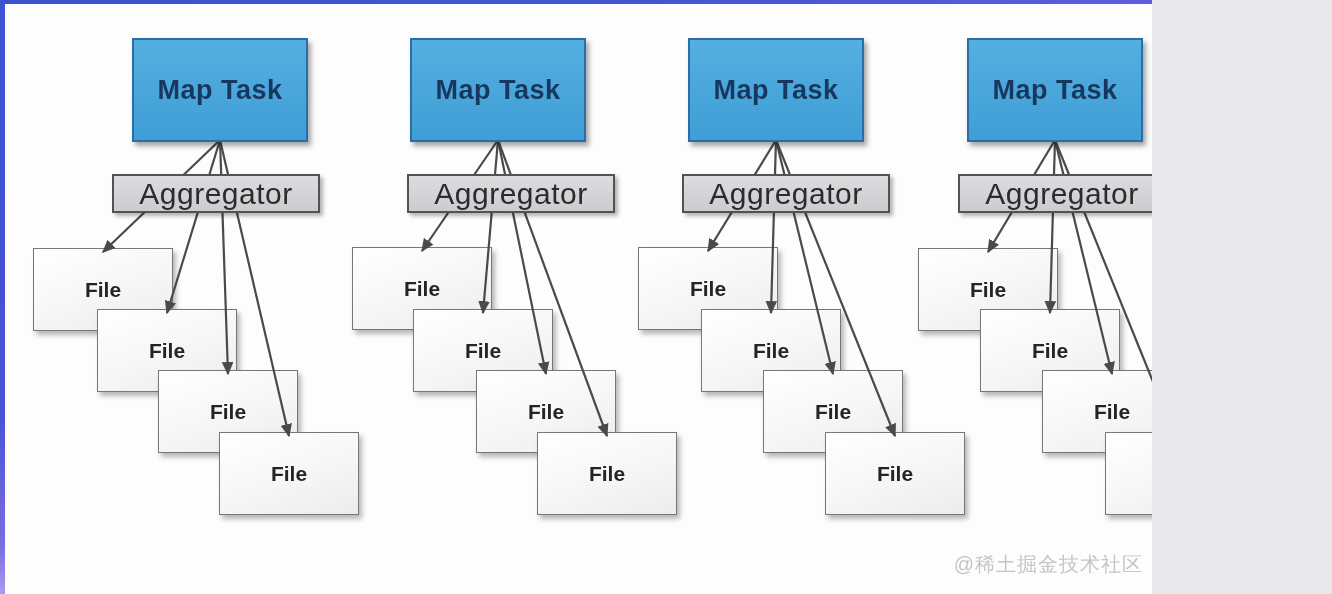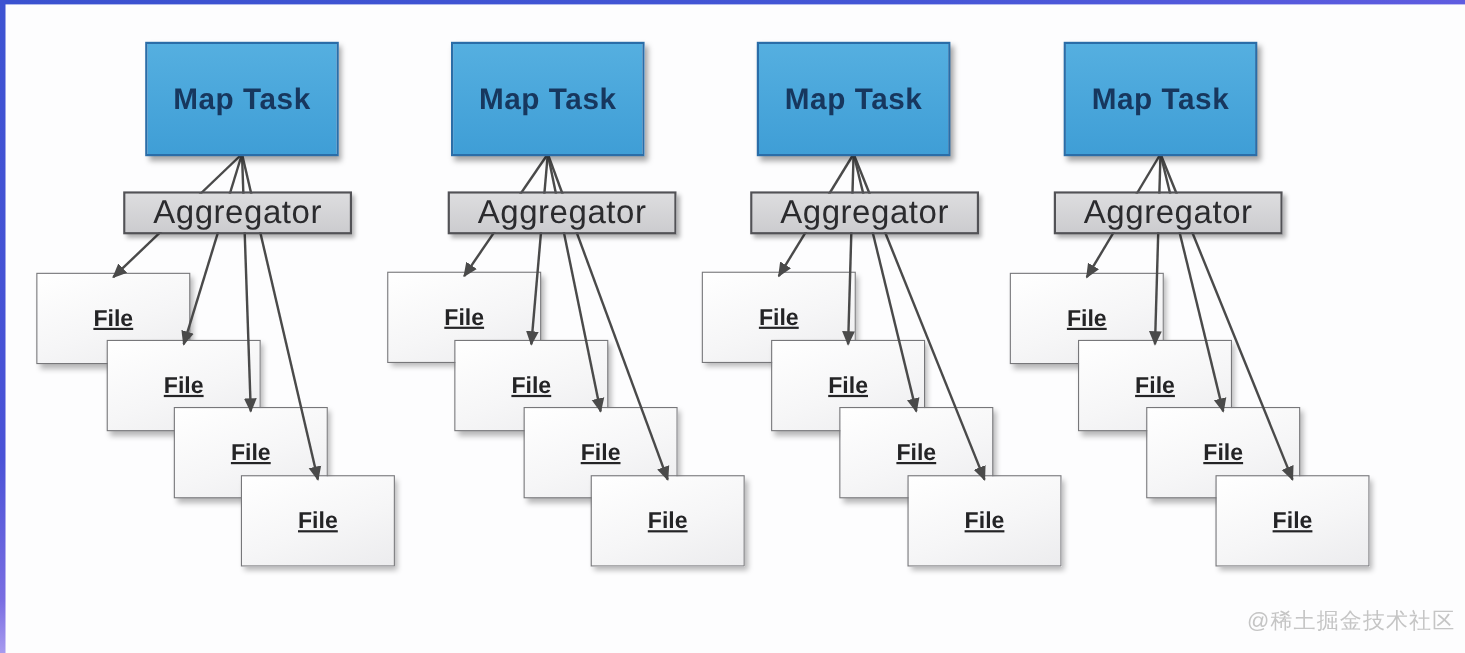--- a/index.html
+++ b/index.html
@@ -17,21 +17,21 @@
     --file-fill-a:#ffffff;
     --file-fill-b:#ececee;
     --file-border:#77777a;
     --file-text:#242426;
     --arrow:#4a4a4a;
     --watermark:#c5c5c5;
   }
   *{margin:0;padding:0;box-sizing:border-box;}
   body{background:#e9e9ec;font-family:"Liberation Sans","DejaVu Sans",sans-serif;}
   .screen{
-    position:relative;width:1332px;height:594px;background:var(--bg);
+    position:relative;width:1152px;height:594px;background:var(--bg);
     overflow:hidden;
   }
   .top-bar{
     position:absolute;left:0;top:0;width:100%;height:4px;z-index:5;
     background:linear-gradient(90deg,#3b52d0 0%,#4456d6 60%,#5f5ce0 100%);
   }
   .left-bar{
     position:absolute;left:0;top:0;width:5px;height:100%;z-index:5;
     background:linear-gradient(180deg,#3d53d2 0%,#4a52d7 70%,#7a6ee2 92%,#a89bef 100%);
   }
@@ -51,21 +51,21 @@
     background:linear-gradient(180deg,var(--agg-fill-top) 0%,var(--agg-fill-bot) 100%);
     border:2px solid var(--agg-border);
     box-shadow:3px 3px 4px rgba(0,0,0,0.3);
     color:var(--agg-text);font-weight:normal;font-size:30px;letter-spacing:.5px;
   }
   .file{
     z-index:1;
     background:linear-gradient(160deg,var(--file-fill-a) 0%,#f6f6f7 55%,var(--file-fill-b) 100%);
     border:1.5px solid var(--file-border);
     box-shadow:3px 4px 5px rgba(0,0,0,0.28);
-    color:var(--file-text);font-weight:bold;font-size:21px;text-decoration:underline;
+    color:var(--file-text);font-weight:bold;font-size:21px;
   }
   #arrow-layer{
     position:absolute;left:0;top:0;width:1332px;height:594px;
     z-index:2;pointer-events:none;
   }
   #arrow-layer line{stroke:var(--arrow);stroke-width:2.2px;}
   .watermark{
     position:absolute;right:9px;top:551px;z-index:4;
     color:var(--watermark);font-size:20px;letter-spacing:1px;
   }

